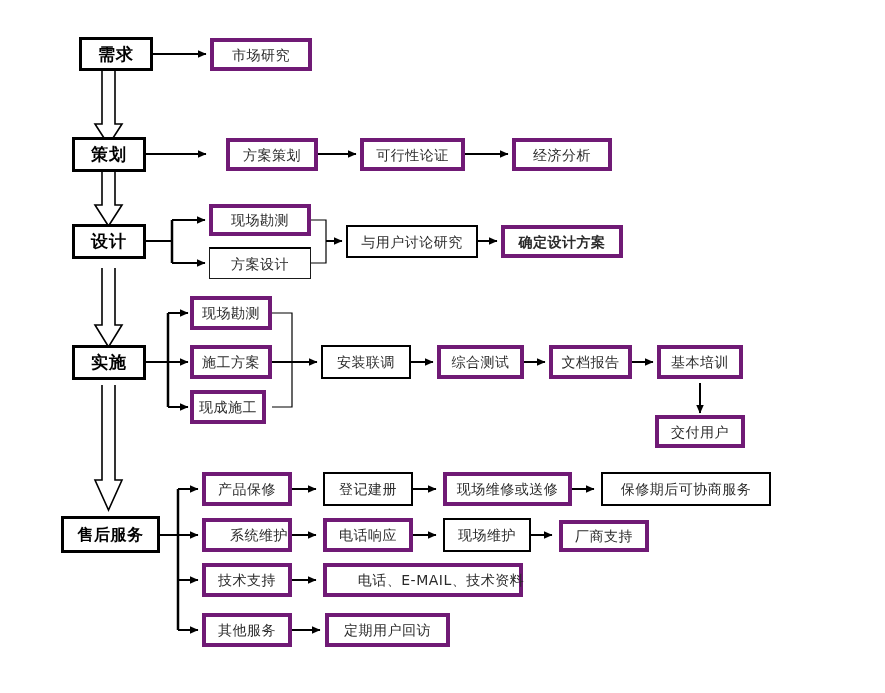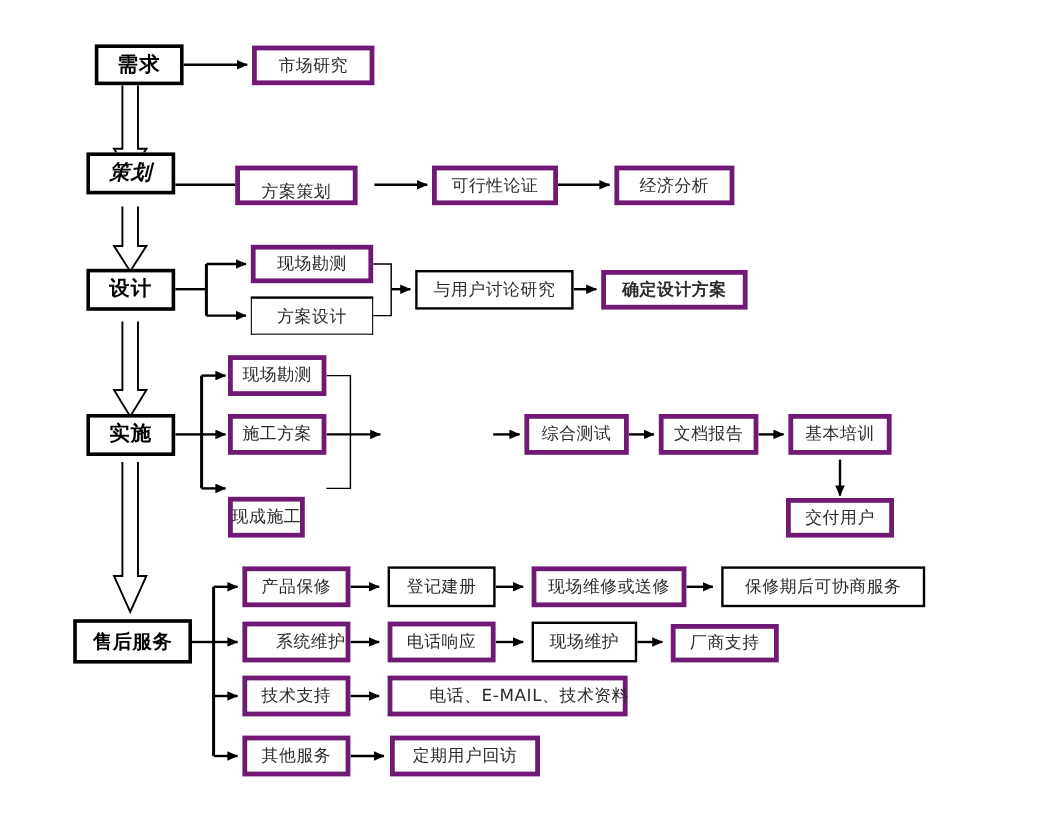--- a/index.html
+++ b/index.html
@@ -153,24 +153,24 @@
     </g>
   </svg>
 
   <div class="node milestone" style="left:79px; top:37px; width:74px; height:34px;">
     <span>需求</span>
   </div>
   <div class="node" style="left:210px; top:38px; width:102px; height:33px;">
     <span>市场研究</span>
   </div>
 
-  <div class="node milestone" style="left:72px; top:127px; width:74px; height:35px;font-style:italic;">
+  <div class="node milestone" style="left:72px; top:137px; width:74px; height:35px;">
     <span>策划</span>
   </div>
-  <div class="node" style="left:196px; top:138px; width:102px; height:33px;align-items:flex-end;">
+  <div class="node" style="left:226px; top:138px; width:92px; height:33px;">
     <span>方案策划</span>
   </div>
   <div class="node" style="left:360px; top:138px; width:105px; height:33px;">
     <span>可行性论证</span>
   </div>
   <div class="node" style="left:512px; top:138px; width:100px; height:33px;">
     <span>经济分析</span>
   </div>
 
   <div class="node milestone" style="left:72px; top:224px; width:74px; height:35px;">
@@ -191,22 +191,25 @@
 
   <div class="node milestone" style="left:72px; top:345px; width:74px; height:35px;">
     <span>实施</span>
   </div>
   <div class="node" style="left:190px; top:296px; width:82px; height:34px;">
     <span>现场勘测</span>
   </div>
   <div class="node" style="left:190px; top:345px; width:82px; height:34px;">
     <span>施工方案</span>
   </div>
-  <div class="node" style="left:190px; top:390px; width:64px; height:34px;margin-top:24px;">
+  <div class="node" style="left:190px; top:390px; width:76px; height:34px;">
     <span>现成施工</span>
+  </div>
+  <div class="node heavy" style="left:321px; top:345px; width:90px; height:34px;">
+    <span>安装联调</span>
   </div>
   <div class="node" style="left:437px; top:345px; width:87px; height:34px;">
     <span>综合测试</span>
   </div>
   <div class="node" style="left:549px; top:345px; width:83px; height:34px;">
     <span>文档报告</span>
   </div>
   <div class="node" style="left:657px; top:345px; width:86px; height:34px;">
     <span>基本培训</span>
   </div>

